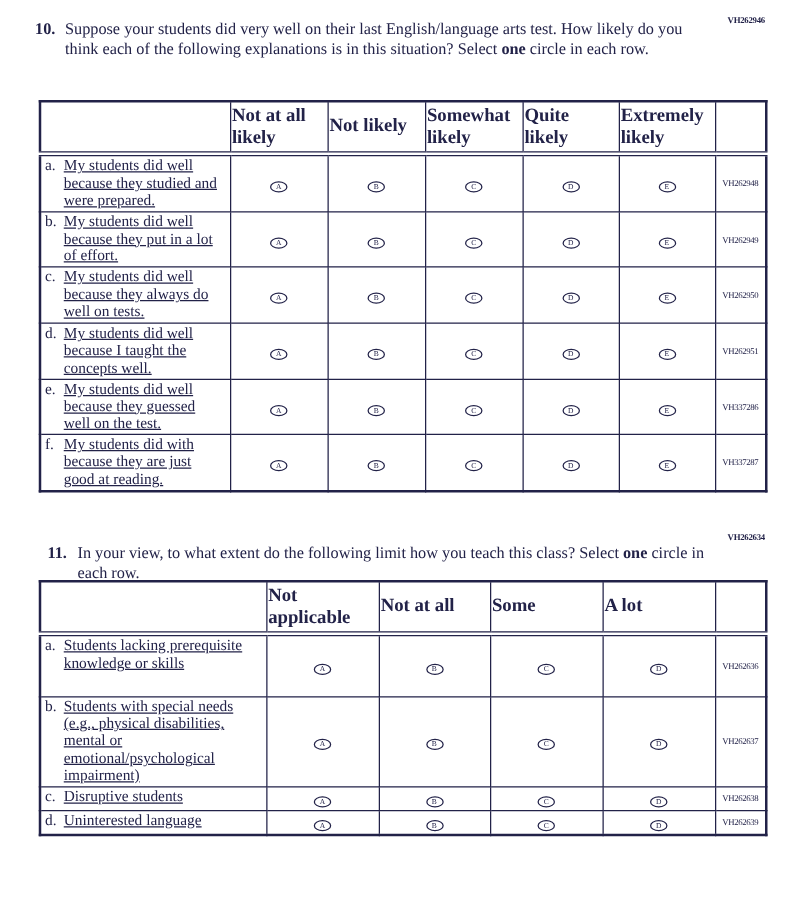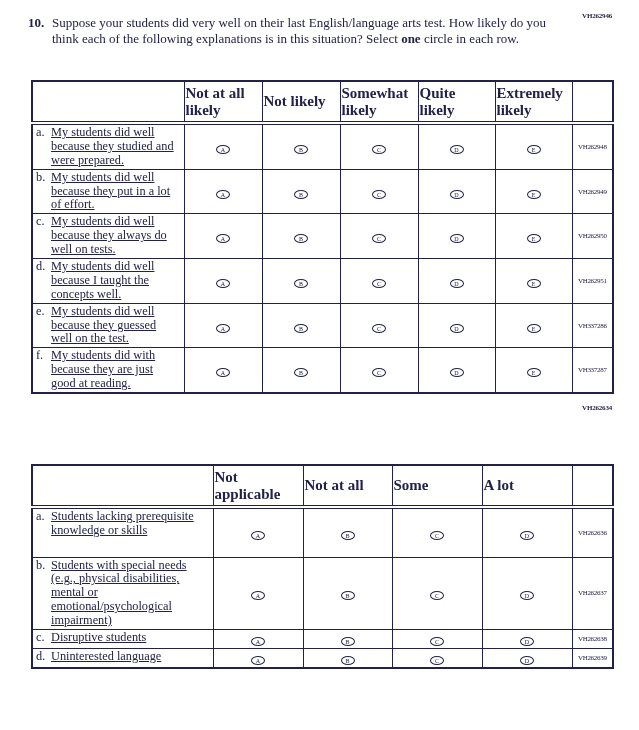--- a/index.html
+++ b/index.html
@@ -205,22 +205,28 @@
         <td class="ans"><span class="oval">A</span></td>
         <td class="ans"><span class="oval">B</span></td>
         <td class="ans"><span class="oval">C</span></td>
         <td class="ans"><span class="oval">D</span></td>
         <td class="ans"><span class="oval">E</span></td>
         <td class="codecell">VH337287</td>
       </tr>
     </tbody>
   </table>
 
-  <div class="form-code" style="top:404px; right:27px;">VH262634</div>
-
+  <div class="form-code" style="top:426px; right:27px;">VH262634</div>
+
+  <div class="q-block" style="top:434px; left:38px;">
+    <div class="q-num">11.</div>
+    <div class="q-text"><span>In your view, to what extent do the following limit how you teach this class? Select</span>
+      <b>one</b>
+      <span>circle in each row.</span></div>
+  </div>
 
   <table class="qtable" style="top:464px; left:31px; width:581px;">
     <colgroup>
       <col style="width:181px">
         <col style="width:90px">
         <col style="width:89px">
         <col style="width:90px">
         <col style="width:90px">
         <col style="width:41px">
     </colgroup>

